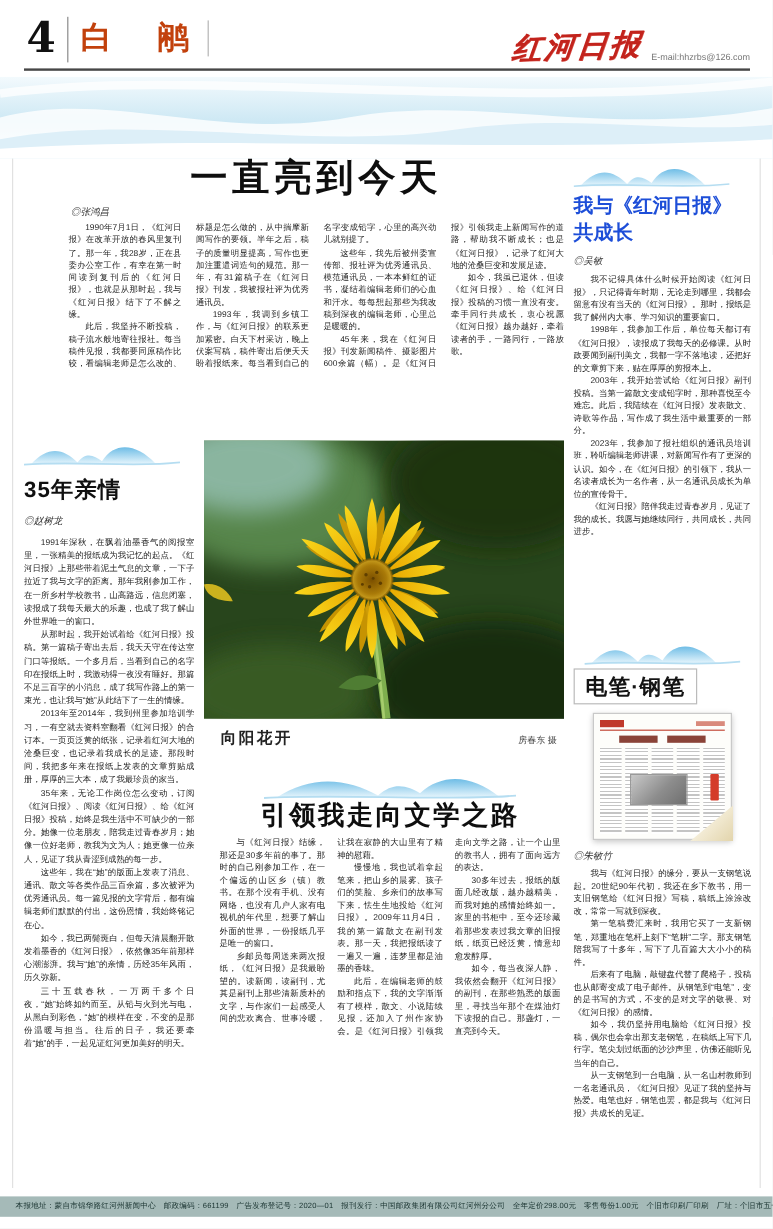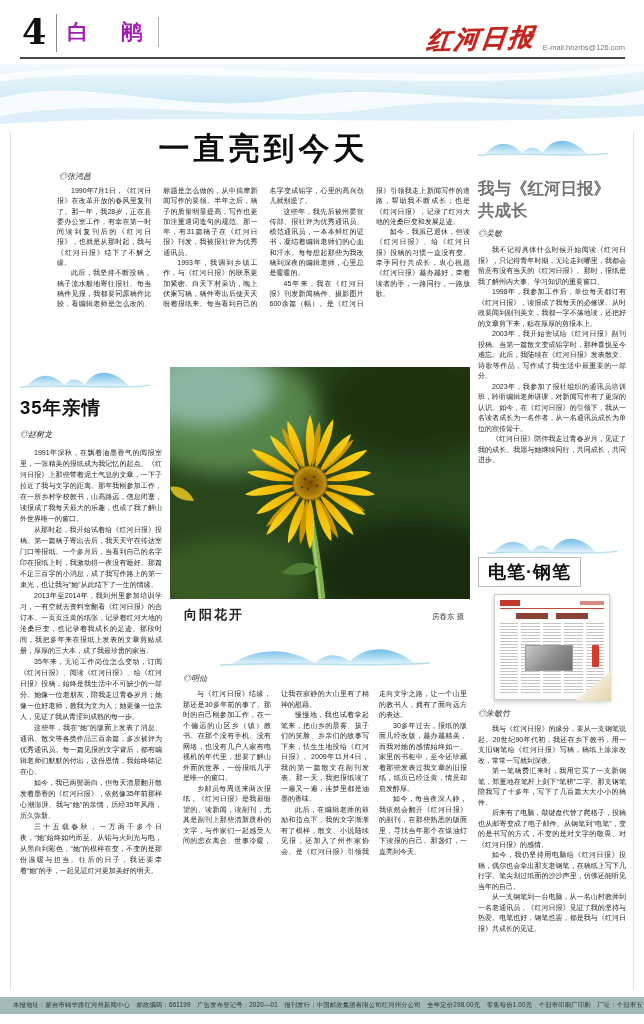--- a/index.html
+++ b/index.html
@@ -8,22 +8,22 @@
     position:relative; width:644px; height:1024px; background:#ffffff;
     font-family:"Liberation Sans", sans-serif; color:#1a1a1a; overflow:hidden;
     margin:0 auto;
   }
   
   .header { position:absolute; left:22px; top:12px; right:19px; height:44px;
             display:flex; align-items:flex-start; }
   .pagenum { font-family:"DejaVu Serif", serif; font-weight:bold; font-size:35px; line-height:40px; color:#111; }
   .hdiv { width:1px; background:#8a8a8a; height:38px; margin:2px 10px 0 10px; }
   .hdiv2 { width:1px; background:#b5b5b5; height:30px; margin:5px 10px 0 10px; }
-  .section-name { font-family:"DejaVu Serif", serif; font-weight:bold; font-size:21px; line-height:40px;
-                  color:#a21caf; letter-spacing:6px; white-space:pre; }
+  .section-name { font-family:"DejaVu Serif", serif; font-weight:bold; font-size:26px; line-height:40px;
+                  color:#c2410c; letter-spacing:6px; white-space:pre; }
   .dateblock { padding-top:8px; }
   .dateline { font-size:8px; color:#2c2c2c; letter-spacing:0.5px; }
   .credits  { font-size:6px; color:#5a5a5a; margin-top:5px; letter-spacing:0.3px; }
   .mast-group { margin-left:auto; display:flex; align-items:flex-end; padding-top:10px; }
   .masthead { font-family:"DejaVu Serif", serif; font-weight:bold; font-style:italic;
               font-size:25px; color:#c2231c; letter-spacing:2px;
               transform:skewX(-8deg) rotate(-2deg); text-shadow:0.5px 0.5px 0 #d9574f; }
   .email { font-size:7.5px; color:#777; margin-left:8px; margin-bottom:3px; }
   .header-rule { position:absolute; left:20px; right:19px; top:57px; height:2px; background:#474747; }
   .edge-l { position:absolute; left:10px; top:72px; height:918px; width:1px; background:#e1e1e1; }
@@ -53,21 +53,21 @@
   .cols4 { column-count:4; column-gap:12px; height:176px; font-size:7px; line-height:10.3px; }
 
   
   .left-art { position:absolute; left:20px; top:364px; width:142px; }
   .left-title { font-size:18.5px; font-weight:bold; line-height:25px; color:#101010; margin-top:5px; letter-spacing:1px; }
   .left-art .byline { margin-top:9px; }
   .left-art .body-txt { margin-top:7px; height:506px; font-size:7px; line-height:11px; }
 
   
   .right-art { position:absolute; left:478px; top:132px; width:148px; }
-  .right-title { font-size:16.5px; font-weight:bold; line-height:22px; color:#737373; margin-top:19px; }
+  .right-title { font-size:16.5px; font-weight:bold; line-height:22px; color:#1d4ed8; margin-top:3px; }
   .right-art .byline { margin-top:7px; }
   .right-art .body-txt { margin-top:6px; height:294px; font-size:7px; line-height:10.5px; }
 
   
   .photo { position:absolute; left:170px; top:367px; width:300px; height:232px; }
   .photo svg { display:block; }
   .caption-row { position:absolute; left:170px; top:606px; width:300px;
                  display:flex; align-items:baseline; }
   .photo-caption { font-size:13px; font-weight:bold; letter-spacing:2px; color:#222; margin-left:14px;text-align:right; }
   .photo-credit { margin-left:auto; font-size:7.5px; color:#444; margin-right:6px; }
@@ -286,21 +286,21 @@
   <div class="caption-row">
     <span class="photo-caption">向阳花开</span>
     <span class="photo-credit">房春东 摄</span>
   </div>
 
   <div class="bottom-art">
     <svg class="mtn" width="210" height="26" viewBox="0 0 210 26">
       <path d="M10,24 C40,4 70,8 95,22 C108,10 120,14 130,20 C150,2 175,6 196,23 L204,24 L10,24 Z" fill="url(#mtn)"></path>
       <path d="M0,24 C70,20 140,27 210,22" stroke="#b5ddf1" fill="none" stroke-width="1.5"></path>
     </svg>
-    <div class="byline">◎明仙</div>
+    <h2 class="bottom-title">引领我走向文学之路</h2>
     <div class="body-txt cols3">
         <p>与《红河日报》结缘，那还是30多年前的事了。那时的自己刚参加工作，在一个偏远的山区乡（镇）教书。在那个没有手机、没有网络，也没有几户人家有电视机的年代里，想要了解山外面的世界，一份报纸几乎是唯一的窗口。</p>
         <p>乡邮员每周送来两次报纸，《红河日报》是我最盼望的。读新闻，读副刊，尤其是副刊上那些清新质朴的文字，与作家们一起感受人间的悲欢离合、世事冷暖，让我在寂静的大山里有了精神的慰藉。</p>
         <p>慢慢地，我也试着拿起笔来，把山乡的晨雾、孩子们的笑脸、乡亲们的故事写下来，怯生生地投给《红河日报》。2009年11月4日，我的第一篇散文在副刊发表。那一天，我把报纸读了一遍又一遍，连梦里都是油墨的香味。</p>
         <p>此后，在编辑老师的鼓励和指点下，我的文字渐渐有了模样，散文、小说陆续见报，还加入了州作家协会。是《红河日报》引领我走向文学之路，让一个山里的教书人，拥有了面向远方的表达。</p>
         <p>30多年过去，报纸的版面几经改版，越办越精美，而我对她的感情始终如一。家里的书柜中，至今还珍藏着那些发表过我文章的旧报纸，纸页已经泛黄，情意却愈发醇厚。</p>
         <p>如今，每当夜深人静，我依然会翻开《红河日报》的副刊，在那些熟悉的版面里，寻找当年那个在煤油灯下读报的自己。那盏灯，一直亮到今天。</p>
       </div>
   </div>
 

